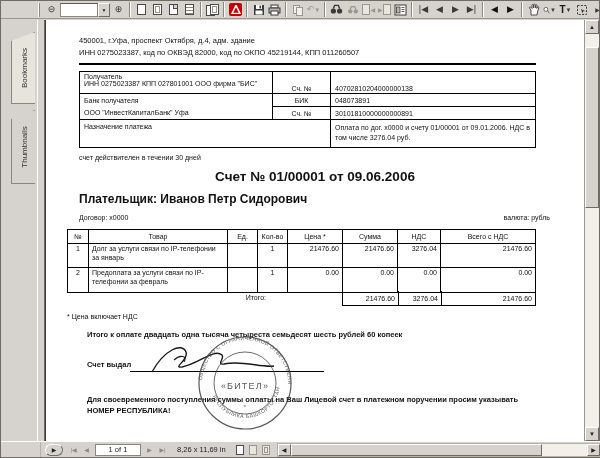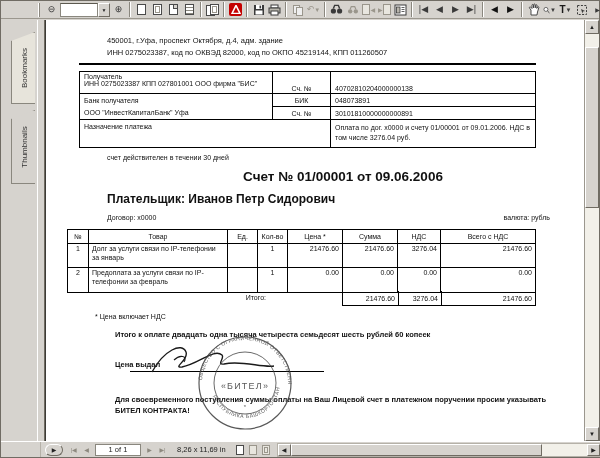--- a/index.html
+++ b/index.html
@@ -42,21 +42,21 @@
   .tabstrip { width:36px; background:#d6d3ce; padding-top:12px; }
   .vtab { position:relative; width:24px; margin-left:10px; background:#e7e4db;
           border:1px solid #8a877e; border-right:none;
           clip-path:polygon(0 9px,100% 0,100% 100%,0 100%); }
   .vtab.back { background:#d6d3ce; }
   .vtab .lbl { position:absolute; left:50%; top:50%; transform:translate(-50%,-50%) rotate(-90deg);
                font-size:8px; color:#333; white-space:nowrap; }
   .splitter { width:8px; background:#d6d3ce; border-left:1px solid #fff; border-right:1px solid #6f6b62; }
   .docarea { flex:1; background:#fff; position:relative; border-left:1px solid #3d3b36; overflow:hidden; }
   .page { position:absolute; inset:0; background:#fff; }
-  .page .t { position:absolute; font-size:7px; line-height:1.3; color:#111; white-space:nowrap;margin-left:28px; }
+  .page .t { position:absolute; font-size:7px; line-height:1.3; color:#111; white-space:nowrap; }
   .page .b { font-weight:bold; }
 
   .rule { position:absolute; left:33px; top:43px; width:457px; height:2px; background:#000; }
 
   
   .banktable { position:absolute; left:33px; top:51px; width:457px; height:77px;
                border:1px solid #000; display:grid;
                grid-template-columns:193px 58px 204px; grid-template-rows:22px 13px 13px auto;
                font-size:7px; }
   .banktable > div { padding:1px 4px; overflow:hidden; }
@@ -357,25 +357,25 @@
           <span class="lab">Итого:</span>
           <div class="totbox">
             <div>21476.60</div>
             <div>3276.04</div>
             <div>21476.60</div>
           </div>
         </div>
 
         <div class="t" style="left:21px; top:292px">* Цена включает НДС</div>
         <div class="t b" style="left:41px; top:310px; font-size:7.5px">Итого к оплате двадцать одна тысяча четыреста семьдесят шесть рублей 60 копеек</div>
-        <div class="t b" style="left:41px; top:340px; font-size:7.5px">Цена выдал</div>
+        <div class="t b" style="left:41px; top:340px; font-size:7.5px">Счет выдал</div>
         <div class="sigline"></div>
 
         <div class="t b" style="left:41px; top:375px; font-size:7.5px">Для своевременного поступления суммы оплаты на Ваш Лицевой счет в платежном поручении просим указывать</div>
-        <div class="t b" style="left:41px; top:386px; font-size:7.5px">БИТЕЛ КОНТРАКТА!</div>
+        <div class="t b" style="left:41px; top:386px; font-size:7.5px">НОМЕР РЕСПУБЛИКА!</div>
 
         <div class="sig">
           <svg width="140" height="38" viewBox="0 0 140 38">
             <path d="M8,34 C20,12 38,4 42,14 C45,22 28,30 38,29 C55,26 70,10 78,17 C81,20 72,27 80,26 C98,22 118,30 130,28" fill="none" stroke="#1a1a1a" stroke-width="1.4"></path>
             <path d="M30,22 C36,16 44,18 40,24" fill="none" stroke="#1a1a1a" stroke-width="1.1"></path>
           </svg>
         </div>
 
         <div class="stamp">
           <svg width="100" height="100" viewBox="0 0 100 100">

